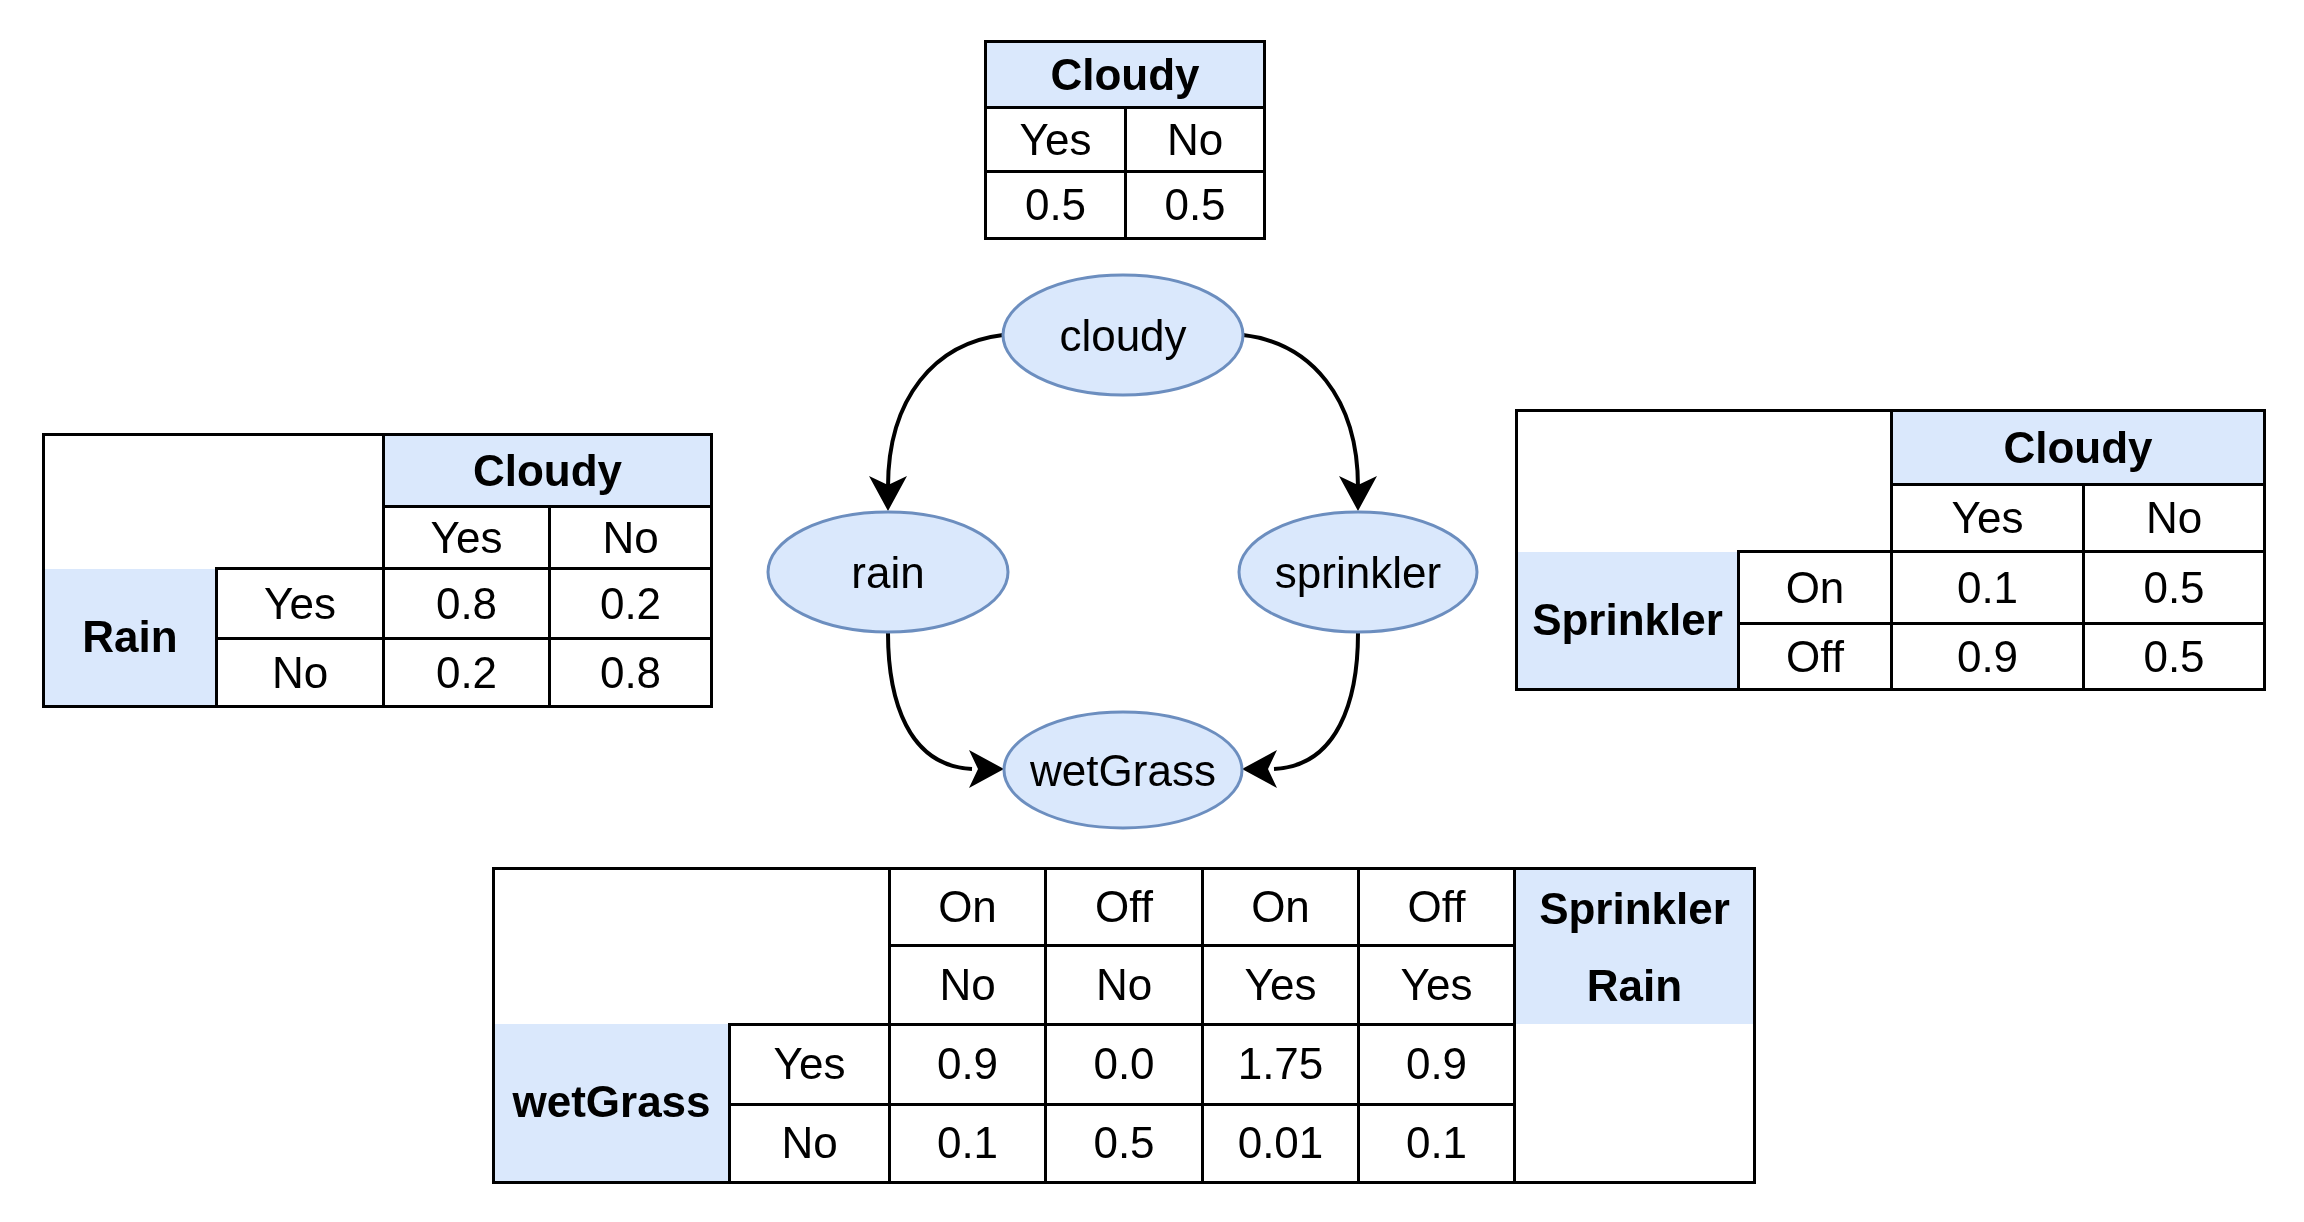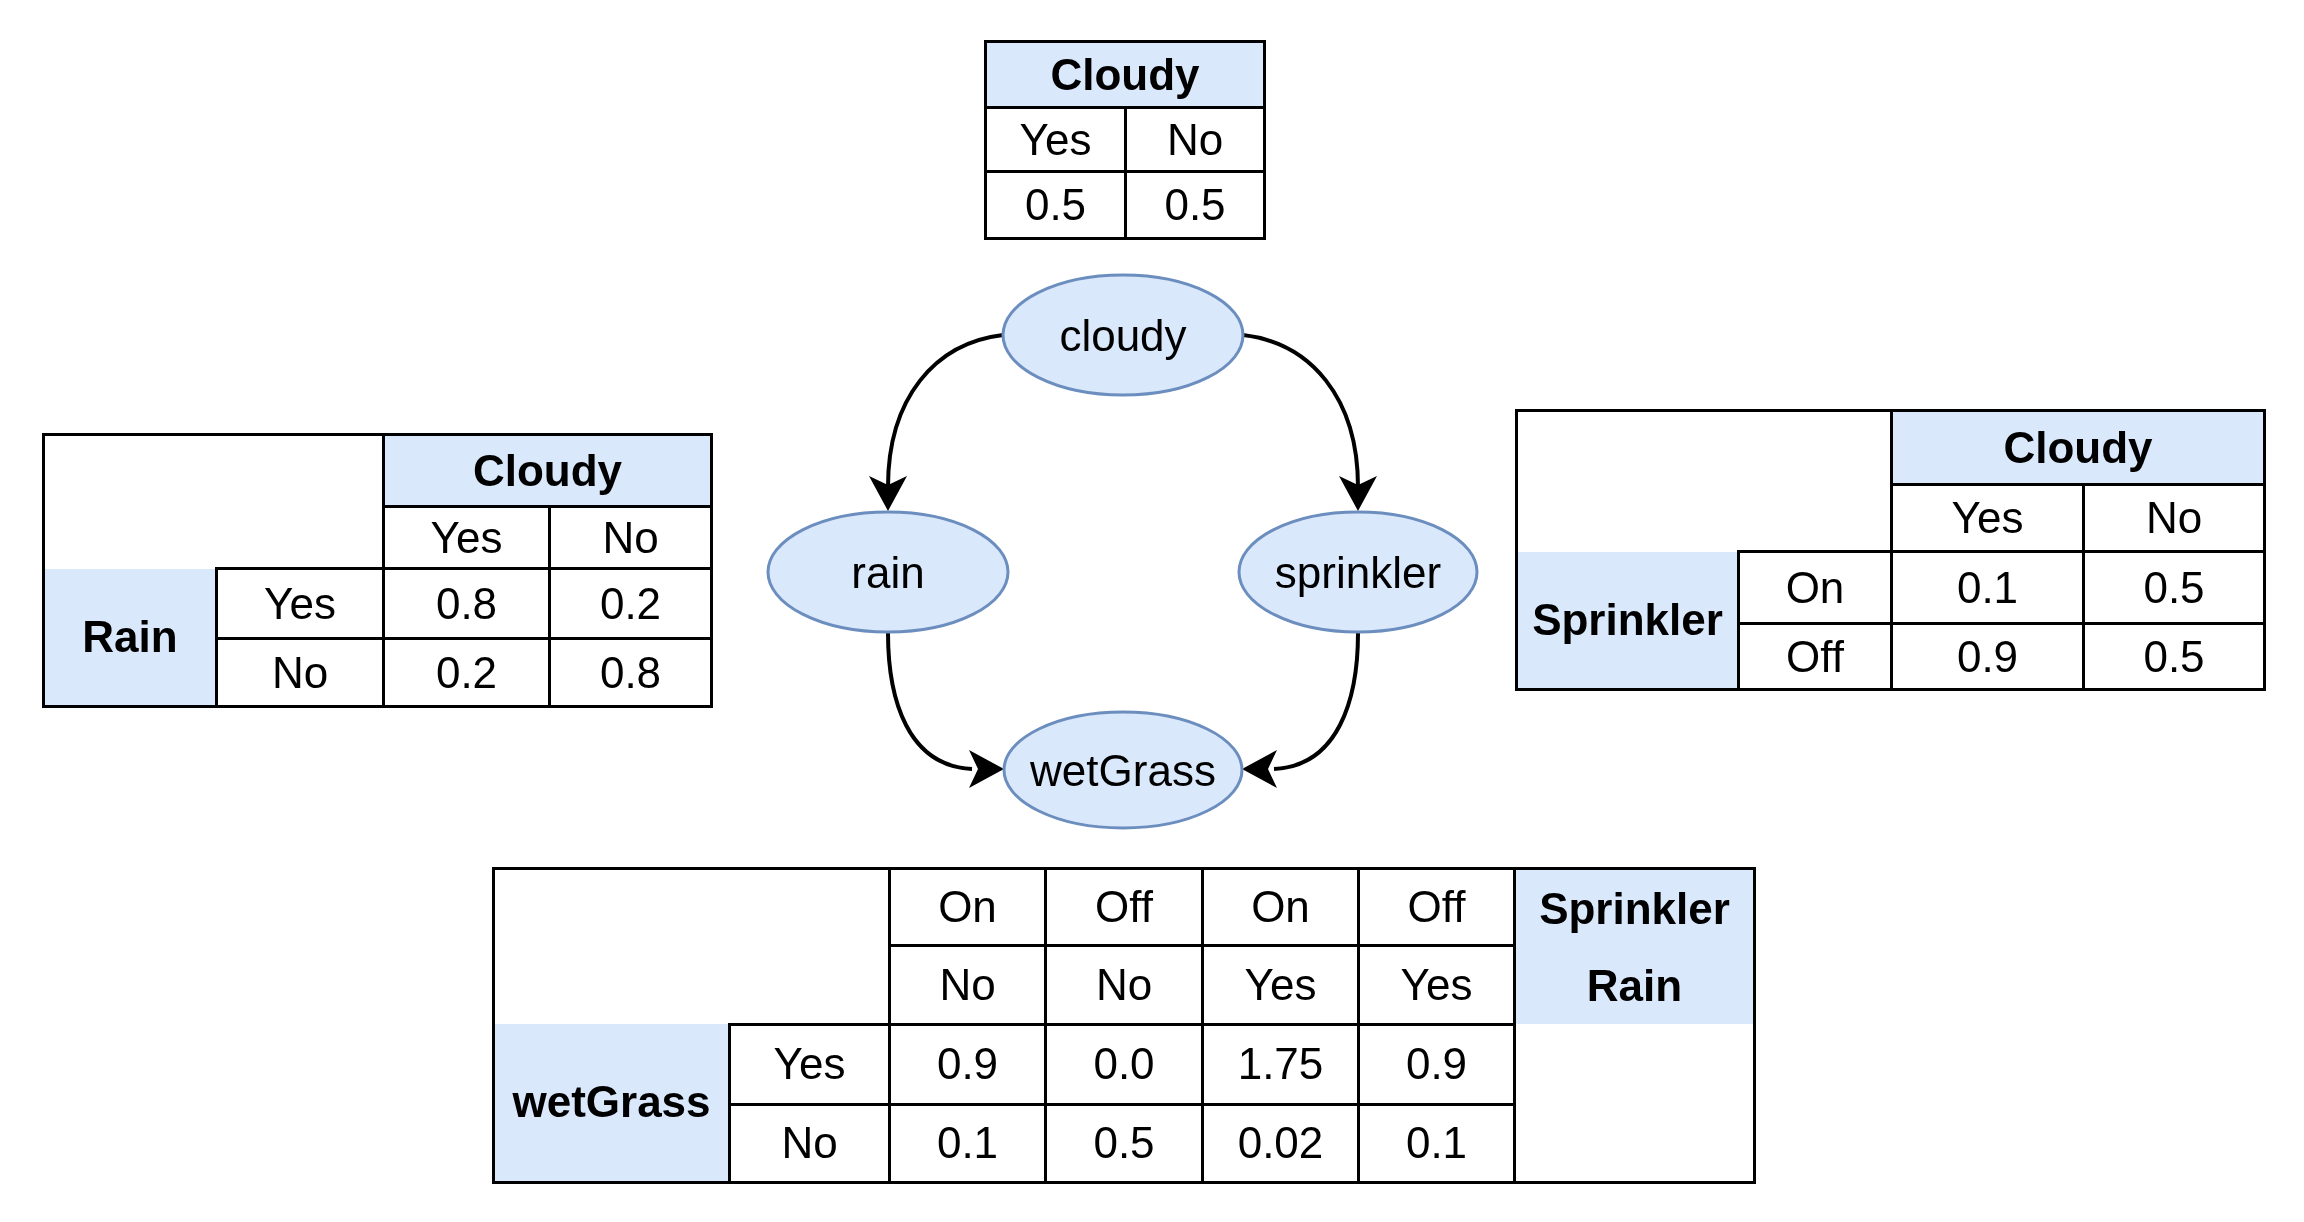--- a/index.html
+++ b/index.html
@@ -194,19 +194,19 @@
       <td>0.9</td>
       <td>0.0</td>
       <td>1.75</td>
       <td>0.9</td>
       <td class="blank no-top" rowspan="2"></td>
     </tr>
     <tr style="height:78px">
       <td>No</td>
       <td>0.1</td>
       <td>0.5</td>
-      <td>0.02</td>
+      <td>0.01</td>
       <td>0.1</td>
     </tr>
   </tbody>
     </table>
 
 </div>
 
 </body></html>

